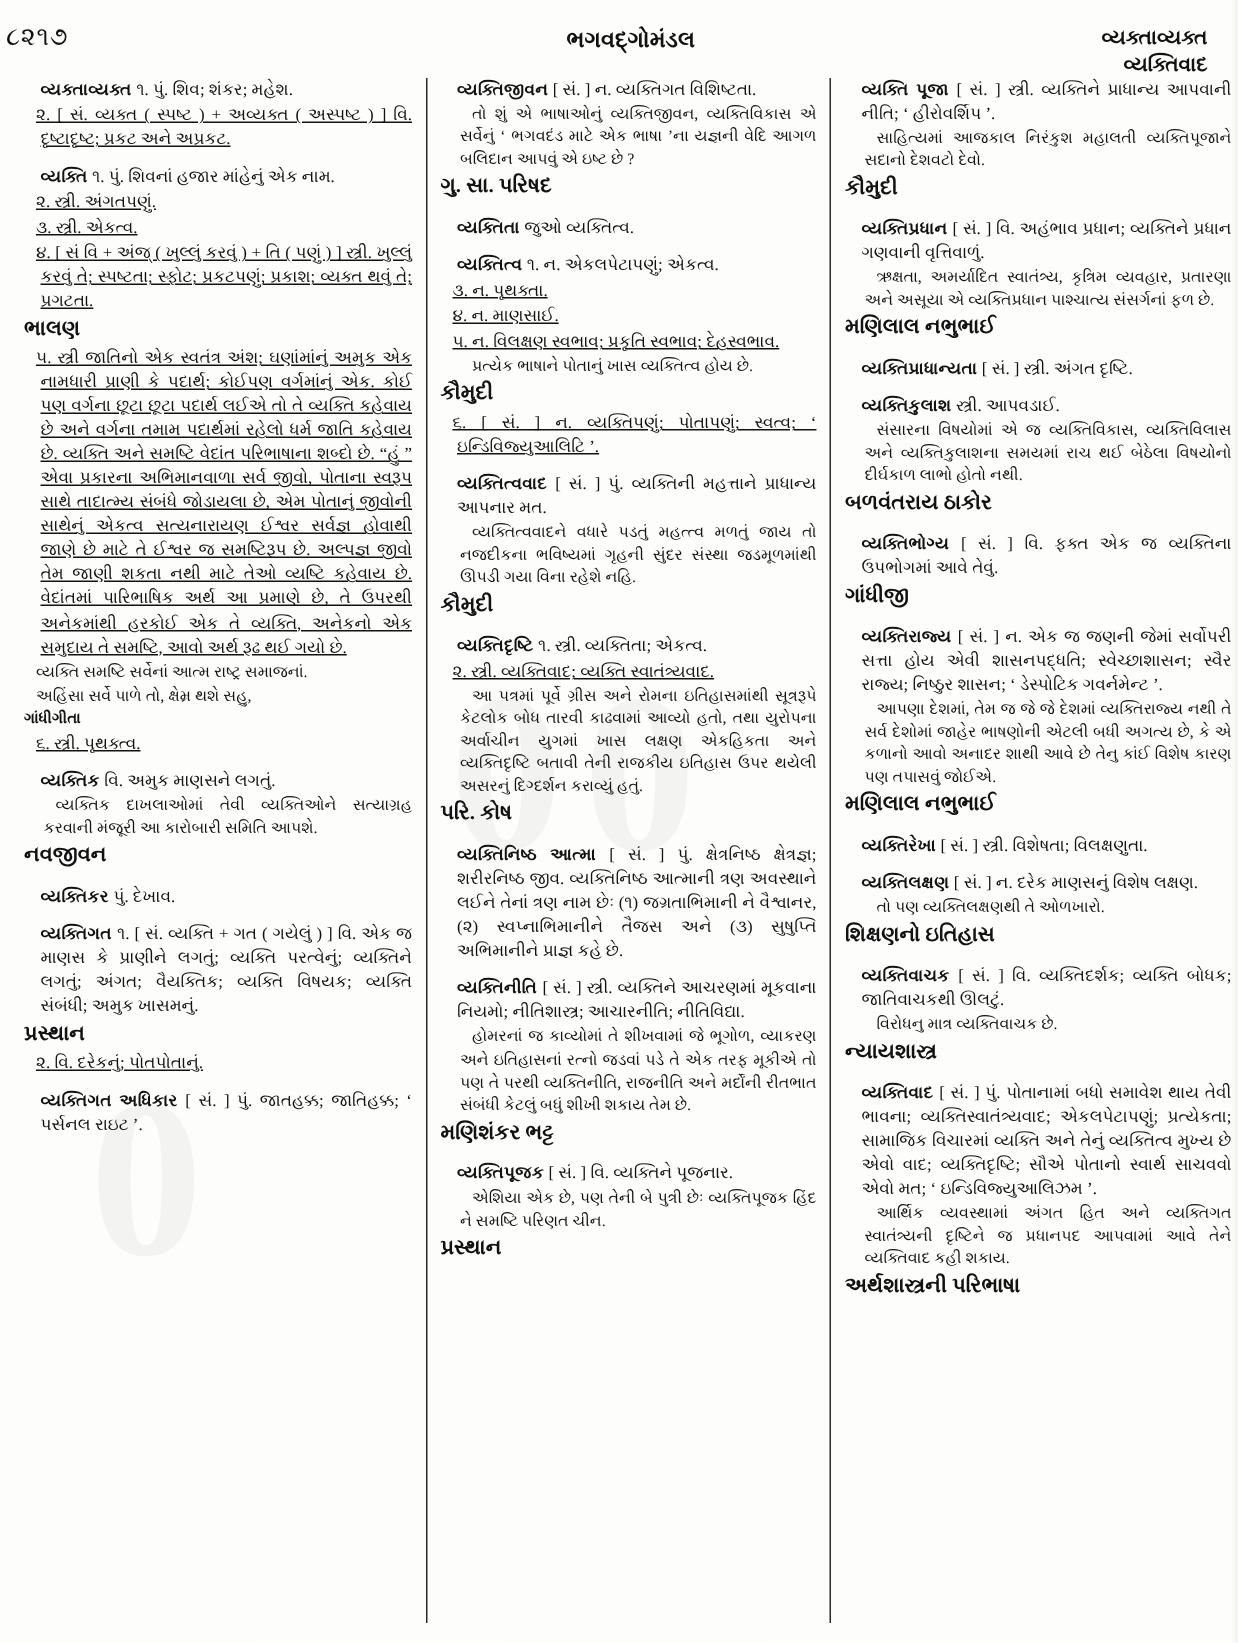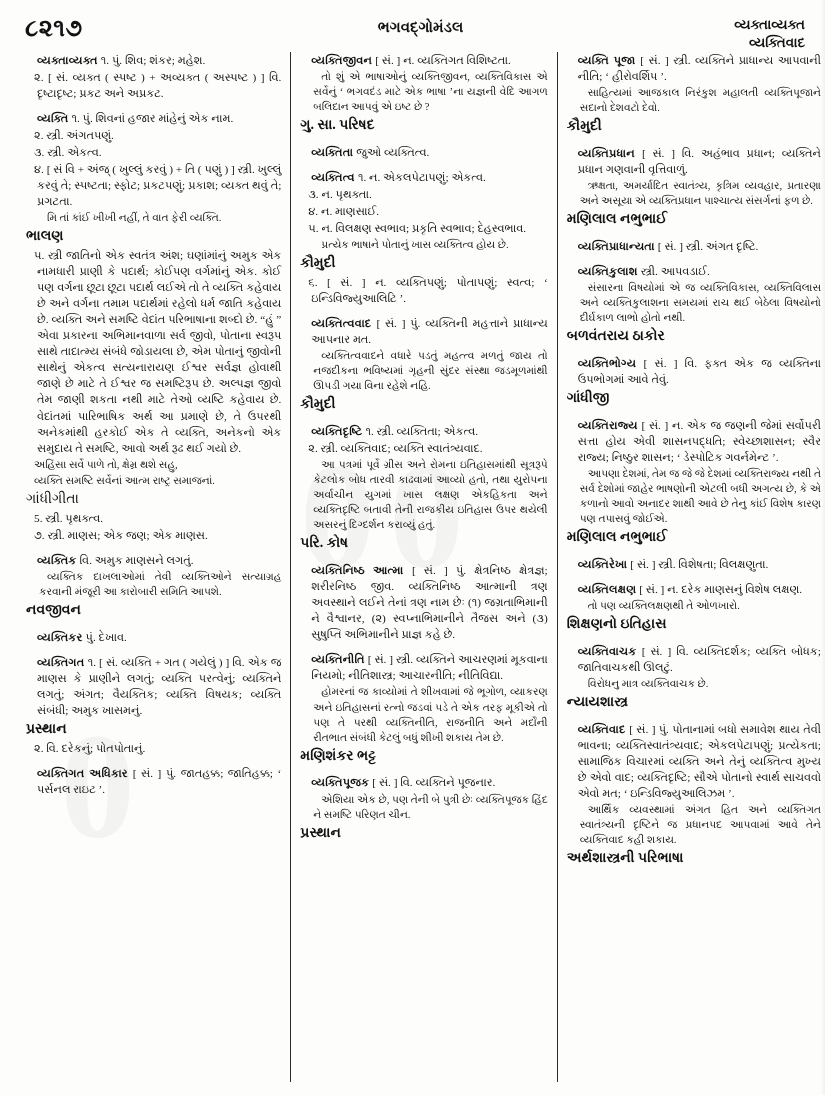--- a/index.html
+++ b/index.html
@@ -26,24 +26,24 @@
 
   
   .page-header {
     position: relative;
     height: 52px;
     padding: 14px 18px 0 18px;
     box-sizing: border-box;
   }
   .hdr-folio {
     position: absolute;
-    left: 25px;
+    left: 4px;
     top: 16px;
-    font-size: 24px;
-    font-weight: bold;
+    font-size: 17px;
+    font-weight: normal;
     letter-spacing: .5px;
     line-height: 1;
   }
   .hdr-title {
     position: absolute;
     left: 16px;
     right: 0;
     top: 20px;
     text-align: center;
     font-size: 15px;
@@ -60,21 +60,20 @@
     line-height: 1.35;
   }
 
   
   .columns {
     position: relative;
     display: flex;
     padding: 0 2px 10px 14px;
     box-sizing: border-box;
     height: 1040px;
-    margin-left: 10px;
   }
   .col {
     position: relative;
     width: 33.3333%;
     box-sizing: border-box;
     padding: 0 9px;
     font-size: 11.3px;
     line-height: 1.42;
   }
   .col + .col { border-left: 1.3px solid #2a2a2a; }
@@ -90,38 +89,39 @@
   }
   .hw {
     font-weight: bold;
     letter-spacing: .2px;
   }
   .sense {
     margin: 0 0 1px 0;
     padding-left: 11px;
     text-indent: -3px;
     text-align: justify;
+    text-decoration: underline;
   }
   .defline { padding-left: 11px; text-indent: -11px; }
   .lead { text-indent: 0; }
 
   .quote {
     margin: 1px 0 1px 0;
     padding-left: 13px;
     text-indent: 8px;
     text-align: justify;
     font-size: 10.6px;
   }
   .cite {
     margin: 0 0 2px 0;
     text-align: right;
     font-size: 14px;
     font-weight: bold;
   }
-  .cite-loose { text-align: right; font-size: 14px; font-weight: normal; margin: 0 0 3px 0; }
+  .cite-loose { text-align: right; font-size: 10px; font-weight: bold; margin: 0 0 3px 0; }
   .verse {
     margin: 1px 0 0 0;
     padding-left: 8px;
     font-size: 10.6px;
     text-align: left;
   }
 
   .spacer-s { height: 4px; }
 
   
@@ -165,28 +165,26 @@
         <div class="entry">
           <p class="defline lead"><span class="hw">વ્યક્તાવ્યક્ત </span>૧. પું. શિવ; શંકર; મહેશ.</p>
           <p class="sense">૨. [ સં. વ્યક્ત ( સ્પષ્ટ ) + અવ્યક્ત ( અસ્પષ્ટ ) ] વિ. દૃષ્ટાદૃષ્ટ; પ્રકટ અને અપ્રકટ.</p>
         </div>
         <div class="spacer-s"></div>
         <div class="entry">
           <p class="defline lead"><span class="hw">વ્યક્તિ </span>૧. પું. શિવનાં હજાર માંહેનું એક નામ.</p>
           <p class="sense">૨. સ્ત્રી. અંગતપણું.</p>
           <p class="sense">૩. સ્ત્રી. એકત્વ.</p>
           <p class="sense">૪. [ સં વિ + અંજ્ ( ખુલ્લું કરવું ) + તિ ( પણું ) ] સ્ત્રી. ખુલ્લું કરવું તે; સ્પષ્ટતા; સ્ફોટ; પ્રકટપણું; પ્રકાશ; વ્યક્ત થવું તે; પ્રગટતા.</p>
-          <p class="quote">મિ તાં કાંઈ ખીખી નહીં, તે વાત ફેરી વ્યક્તિ.</p>
           <p class="cite">ભાલણ</p>
           <p class="sense">૫. સ્ત્રી જાતિનો એક સ્વતંત્ર અંશ; ઘણાંમાંનું અમુક એક નામધારી પ્રાણી કે પદાર્થ; કોઈપણ વર્ગમાંનું એક. કોઈ પણ વર્ગના છૂટા છૂટા પદાર્થ લઈએ તો તે વ્યક્તિ કહેવાય છે અને વર્ગના તમામ પદાર્થમાં રહેલો ધર્મ જાતિ કહેવાય છે. વ્યક્તિ અને સમષ્ટિ વેદાંત પરિભાષાના શબ્દો છે. “હું ” એવા પ્રકારના અભિમાનવાળા સર્વ જીવો, પોતાના સ્વરૂપ સાથે તાદાત્મ્ય સંબંધે જોડાયલા છે, એમ પોતાનું જીવોની સાથેનું એકત્વ સત્યનારાયણ ઈશ્વર સર્વજ્ઞ હોવાથી જાણે છે માટે તે ઈશ્વર જ સમષ્ટિરૂપ છે. અલ્પજ્ઞ જીવો તેમ જાણી શકતા નથી માટે તેઓ વ્યષ્ટિ કહેવાય છે. વેદાંતમાં પારિભાષિક અર્થ આ પ્રમાણે છે, તે ઉપરથી અનેકમાંથી હરકોઈ એક તે વ્યક્તિ, અનેકનો એક સમુદાય તે સમષ્ટિ, આવો અર્થ રૂઢ થઈ ગયો છે.</p>
+          <p class="verse">વ્યક્તિ સમષ્ટિ સર્વેનાં આત્મ રાષ્ટ્ર સમાજનાં.</p>
           <p class="verse">અહિંસા સર્વે પાળે તો, ક્ષેમ્ર થશે સહુ,</p>
-          <p class="verse">વ્યક્તિ સમષ્ટિ સર્વેનાં આત્મ રાષ્ટ્ર સમાજનાં.</p>
           <p class="cite-loose">ગાંધીગીતા</p>
-          <p class="sense">5. સ્ત્રી. પૃથક્ત્વ.</p>
-          <p class="sense">૭. સ્ત્રી. માણસ; એક જણ; એક માણસ.</p>
+          <p class="sense">૬. સ્ત્રી. પૃથક્ત્વ.</p>
         </div>
         <div class="spacer-s"></div>
         <div class="entry">
           <p class="defline lead"><span class="hw">વ્યક્તિક </span>વિ. અમુક માણસને લગતું.</p>
           <p class="quote">વ્યક્તિક દાખલાઓમાં તેવી વ્યક્તિઓને સત્યાગ્રહ કરવાની મંજૂરી આ કારોબારી સમિતિ આપશે.</p>
           <p class="cite">નવજીવન</p>
         </div>
         <div class="spacer-s"></div>
         <div class="entry">
           <p class="defline lead"><span class="hw">વ્યક્તિકર </span>પું. દેખાવ.</p>

